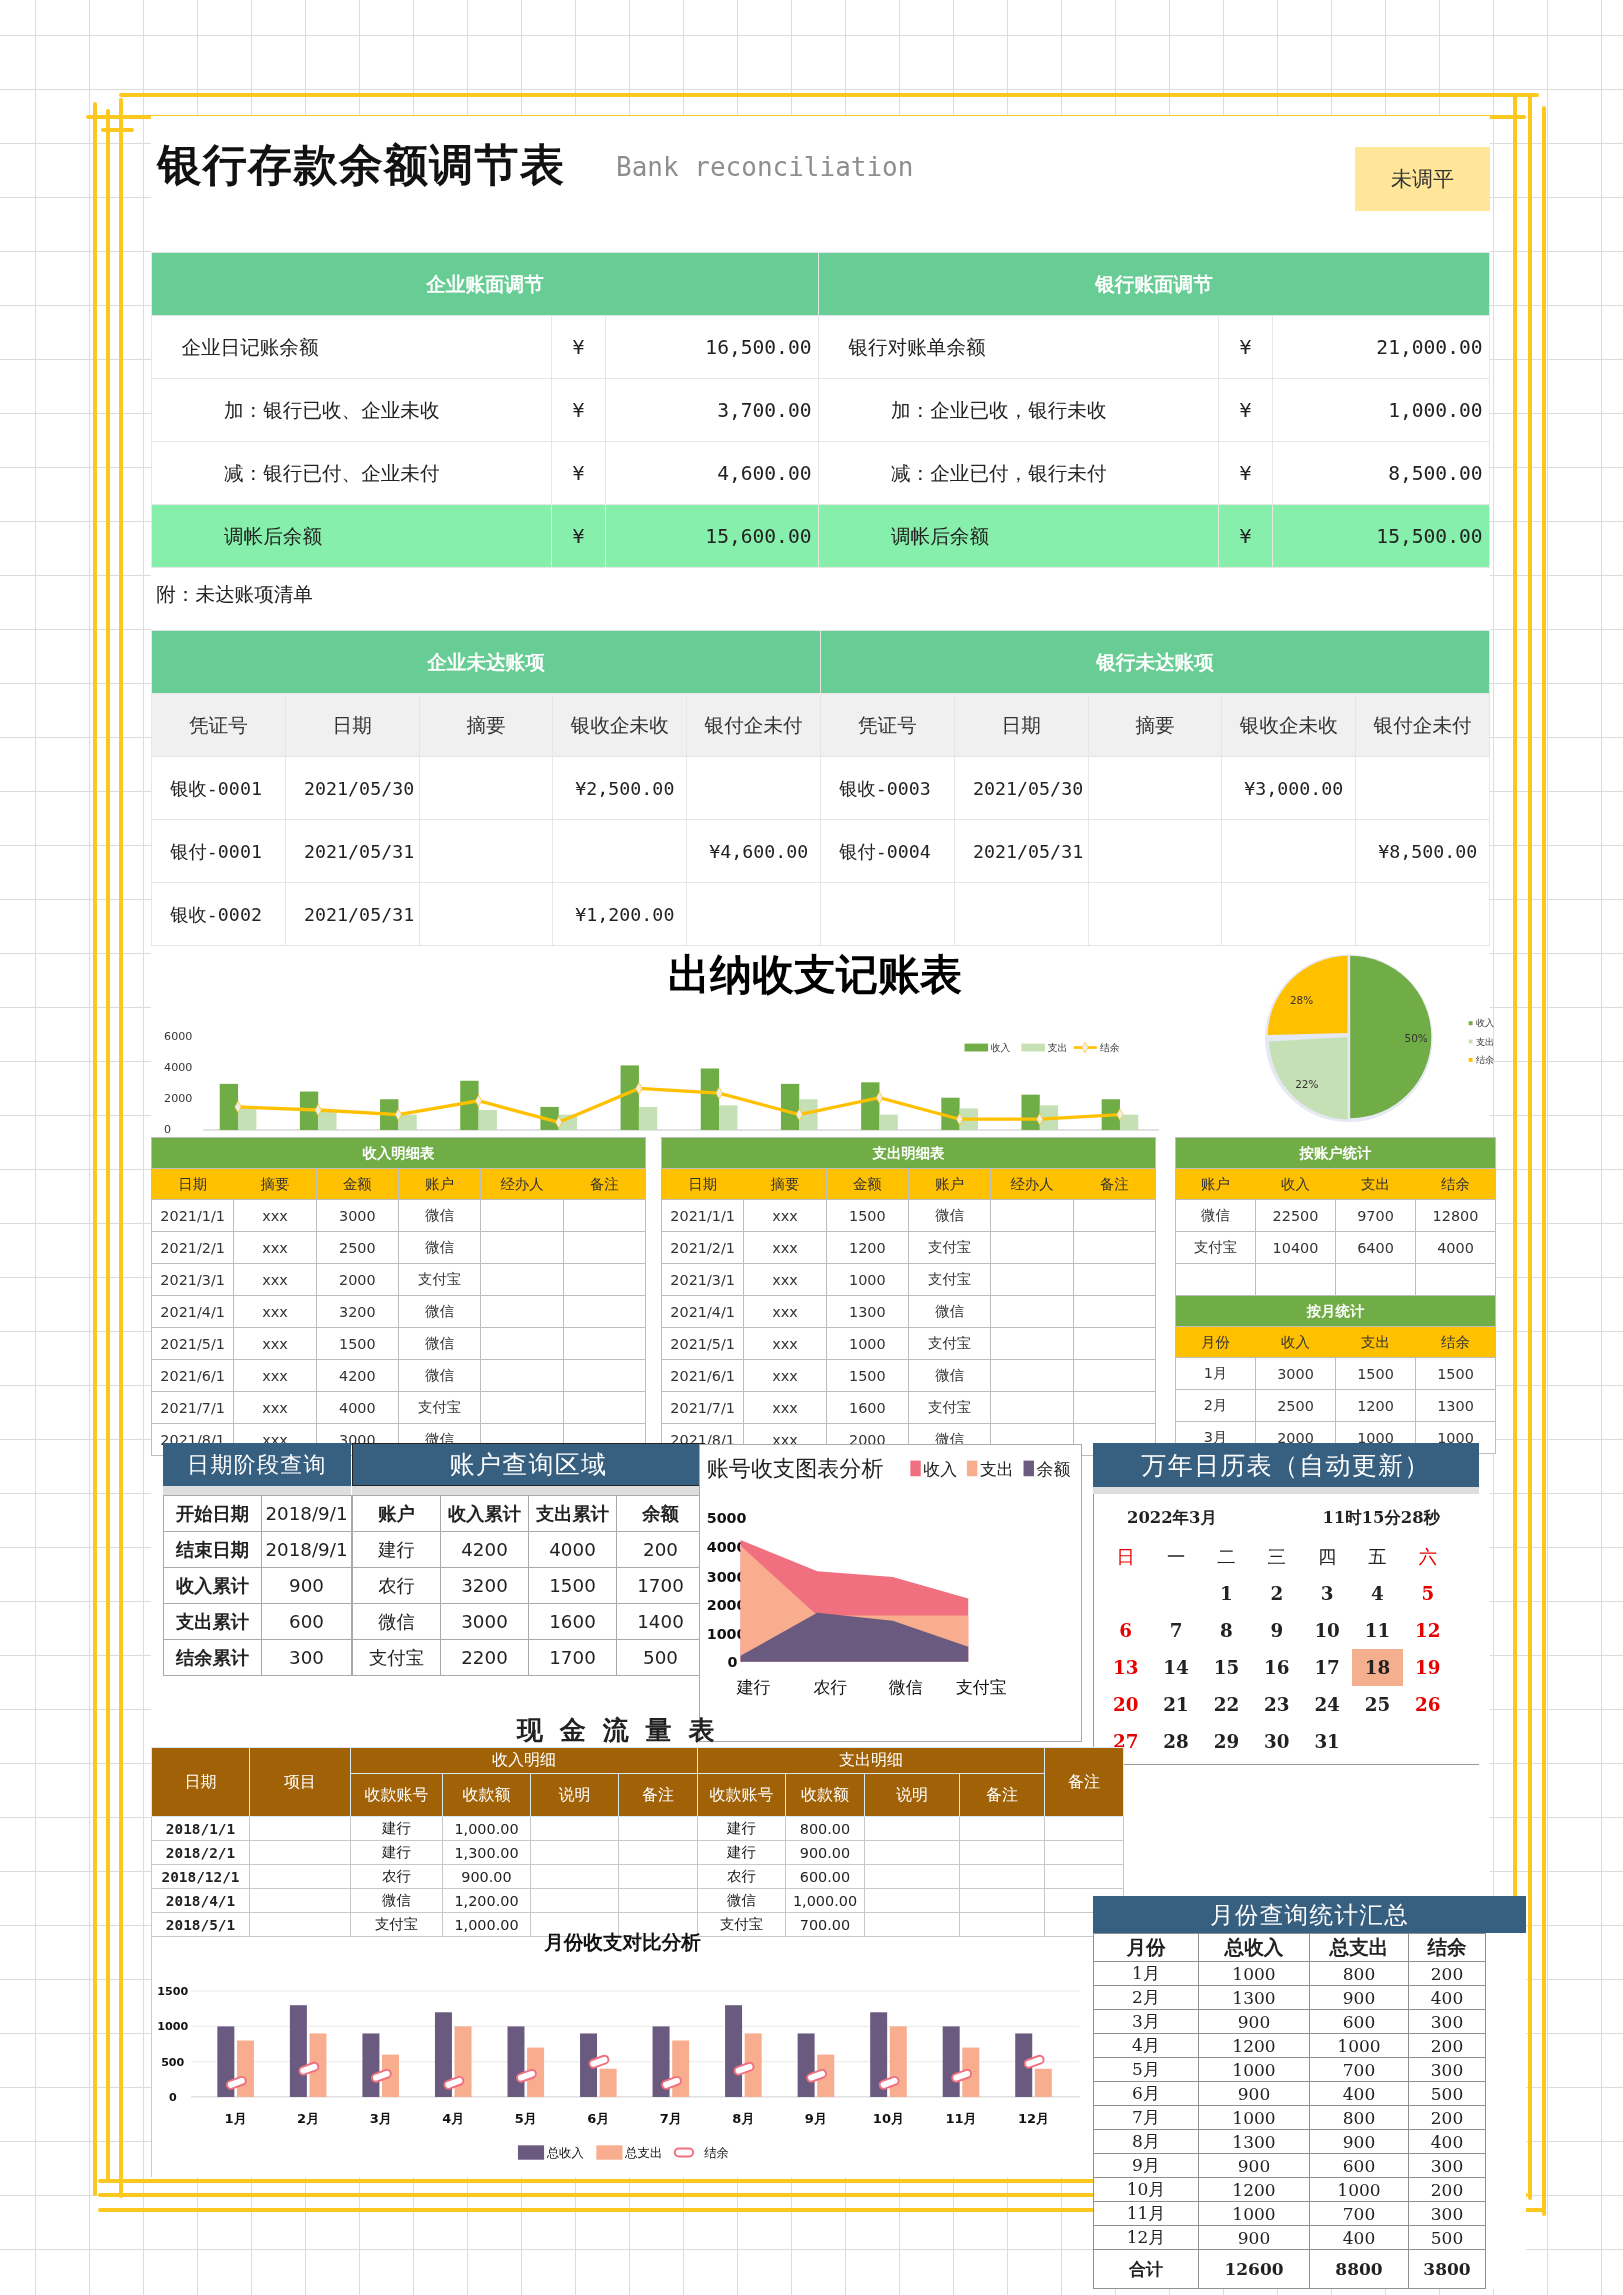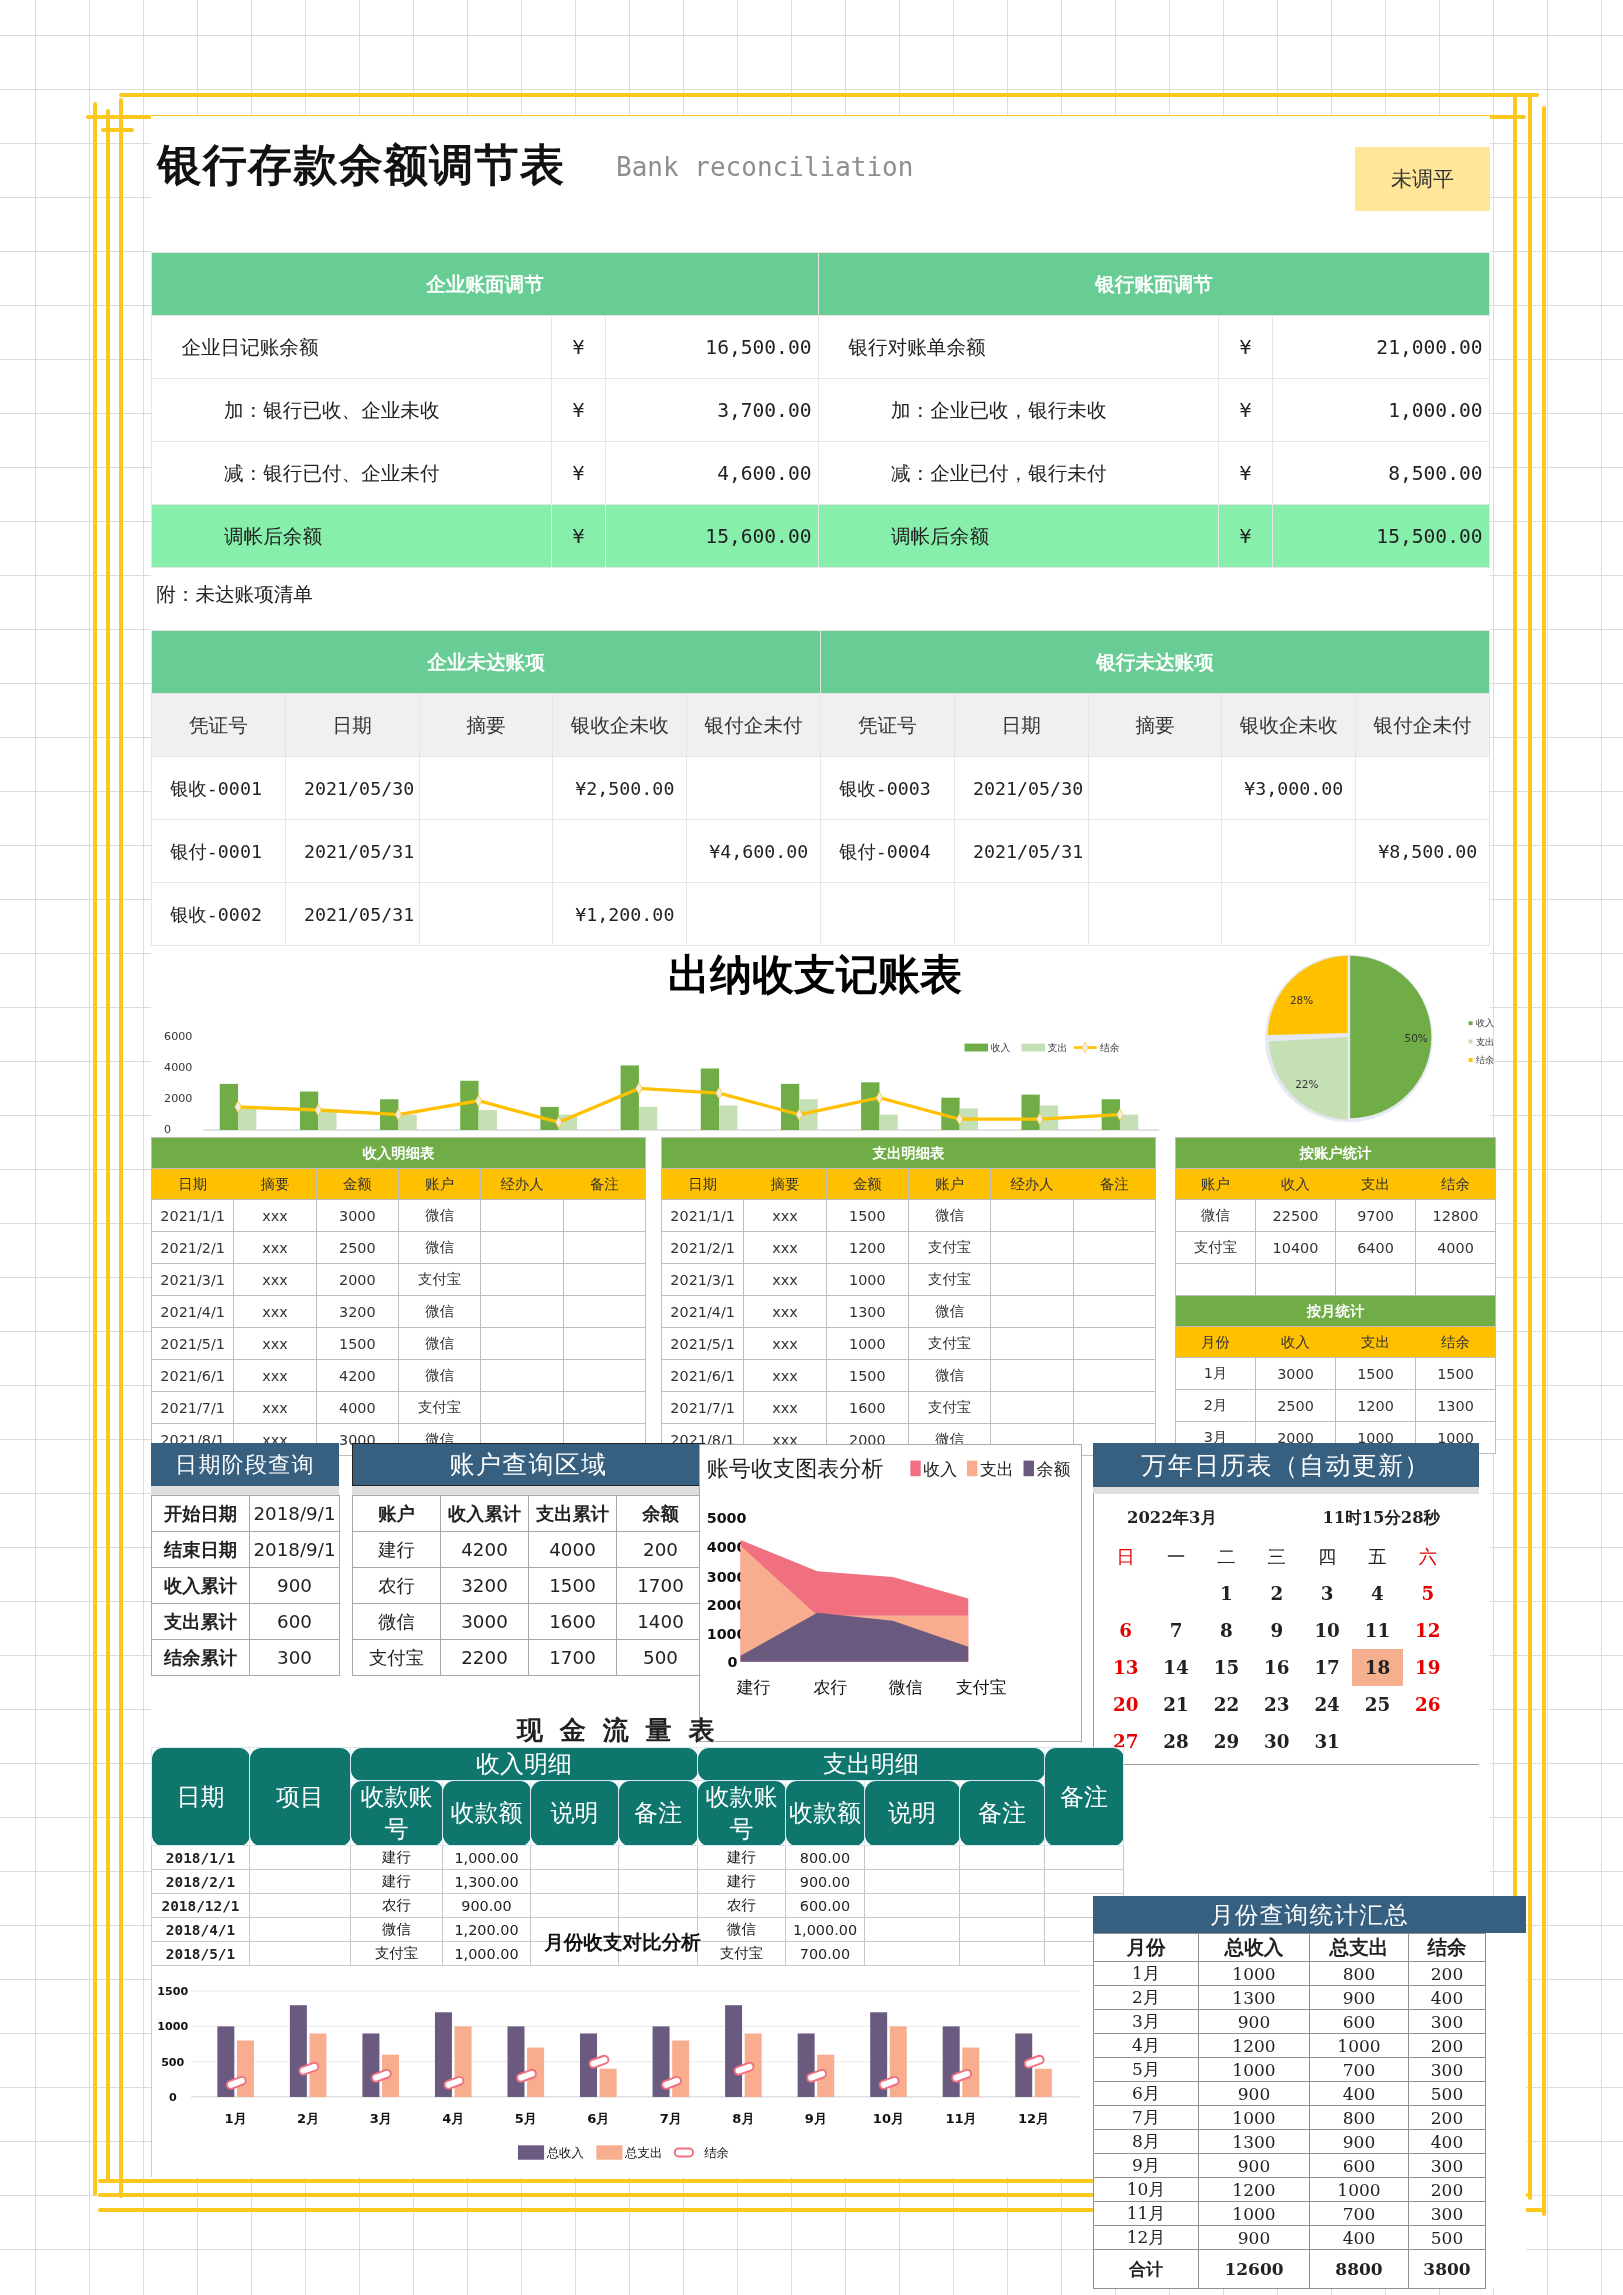--- a/index.html
+++ b/index.html
@@ -58,21 +58,21 @@
   .b-tbl th { font-weight: bold; }
   .gray-sep { background: #dedede; height: 9.2px; }
 
   .cal { font-family: "DejaVu Serif", serif; }
   .cal-grid { display: grid; grid-template-columns: repeat(7, 1fr); text-align: center; row-gap: 0; }
   .cal-grid div { height: 37px; line-height: 37px; font-size: 18.3px; font-weight: bold; }
   .red { color: #e60000; }
   .today { background: #f4b08e; }
 
   .cf td, .cf th { border: 1.3px solid #c8c8c8; font-size: 14.4px; text-align: center; }
-  .cf th { background: #0f766e; color: #fff; font-weight: normal; border-color: #dbe7f1; font-size: 24px; border-radius: 11px; }
+  .cf th { background: #a16207; color: #fff; font-weight: normal; border-color: #dbe7f1; font-size: 16px; }
   .cf td { height: 24px; }
   .cf td.d { font-weight: bold; font-family: "DejaVu Sans Mono", monospace; }
 
   .ms td, .ms th { border: 1.3px solid #8f8f8f; text-align: center; font-size: 17px; height: 24px; font-family: "DejaVu Serif", serif; }
   .ms th { font-weight: bold; font-size: 19.6px; }
   .ms tr.tot td { font-weight: bold; height: 39px; }
 
   svg text { font-family: "DejaVu Sans", sans-serif; }
 </style>
 </head>
@@ -523,21 +523,21 @@
         </tr>
         <tr>
           <td>3月</td>
           <td>2000</td>
           <td>1000</td>
           <td>1000</td>
         </tr>
       </tbody>
   </table>
 
-  <div class="abs" style="left:0;top:1327px;width:188px;background:#fff;">
+  <div class="abs" style="left:12px;top:1327px;width:188px;background:#fff;">
     <div class="b-head" style="height:43px;font-size:22px;">日期阶段查询</div>
     <div class="gray-sep"></div>
     <table class="b-tbl" style="width:188px;">
       <colgroup>
           <col style="width:98px">
           <col style="width:90px">
         </colgroup>
       <tbody id="dq-body">
           <tr>
             <td style="font-weight: bold;">开始日期</td>

